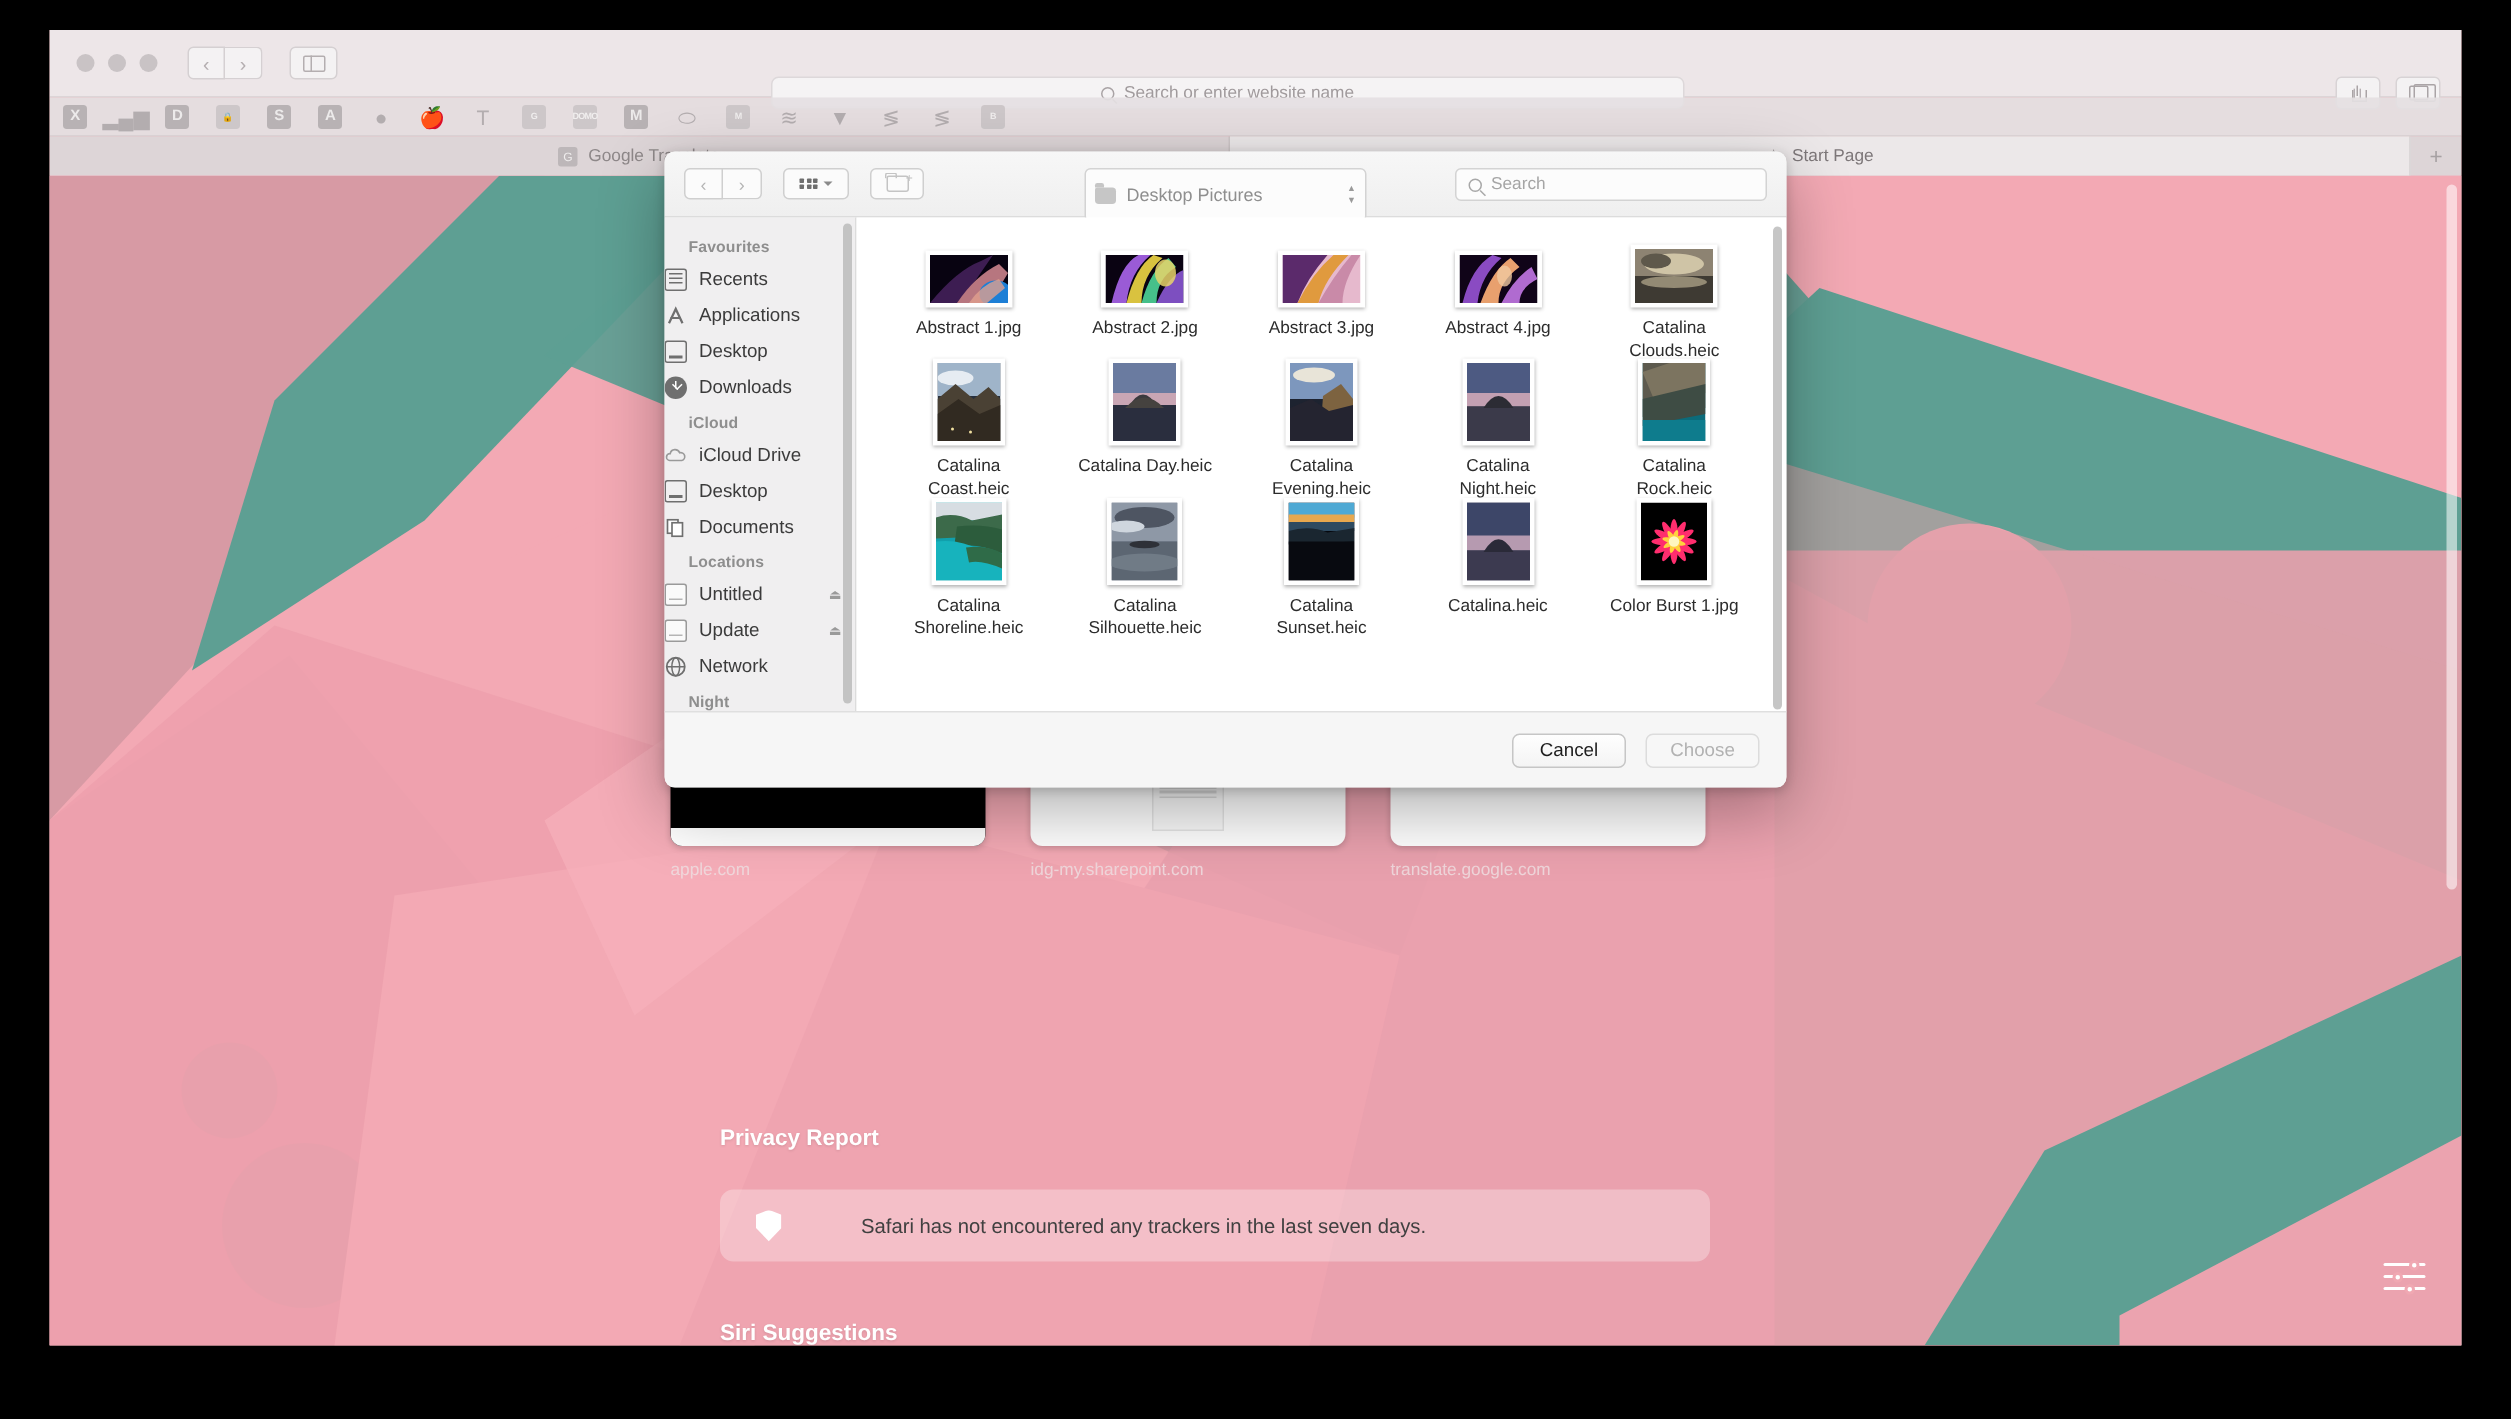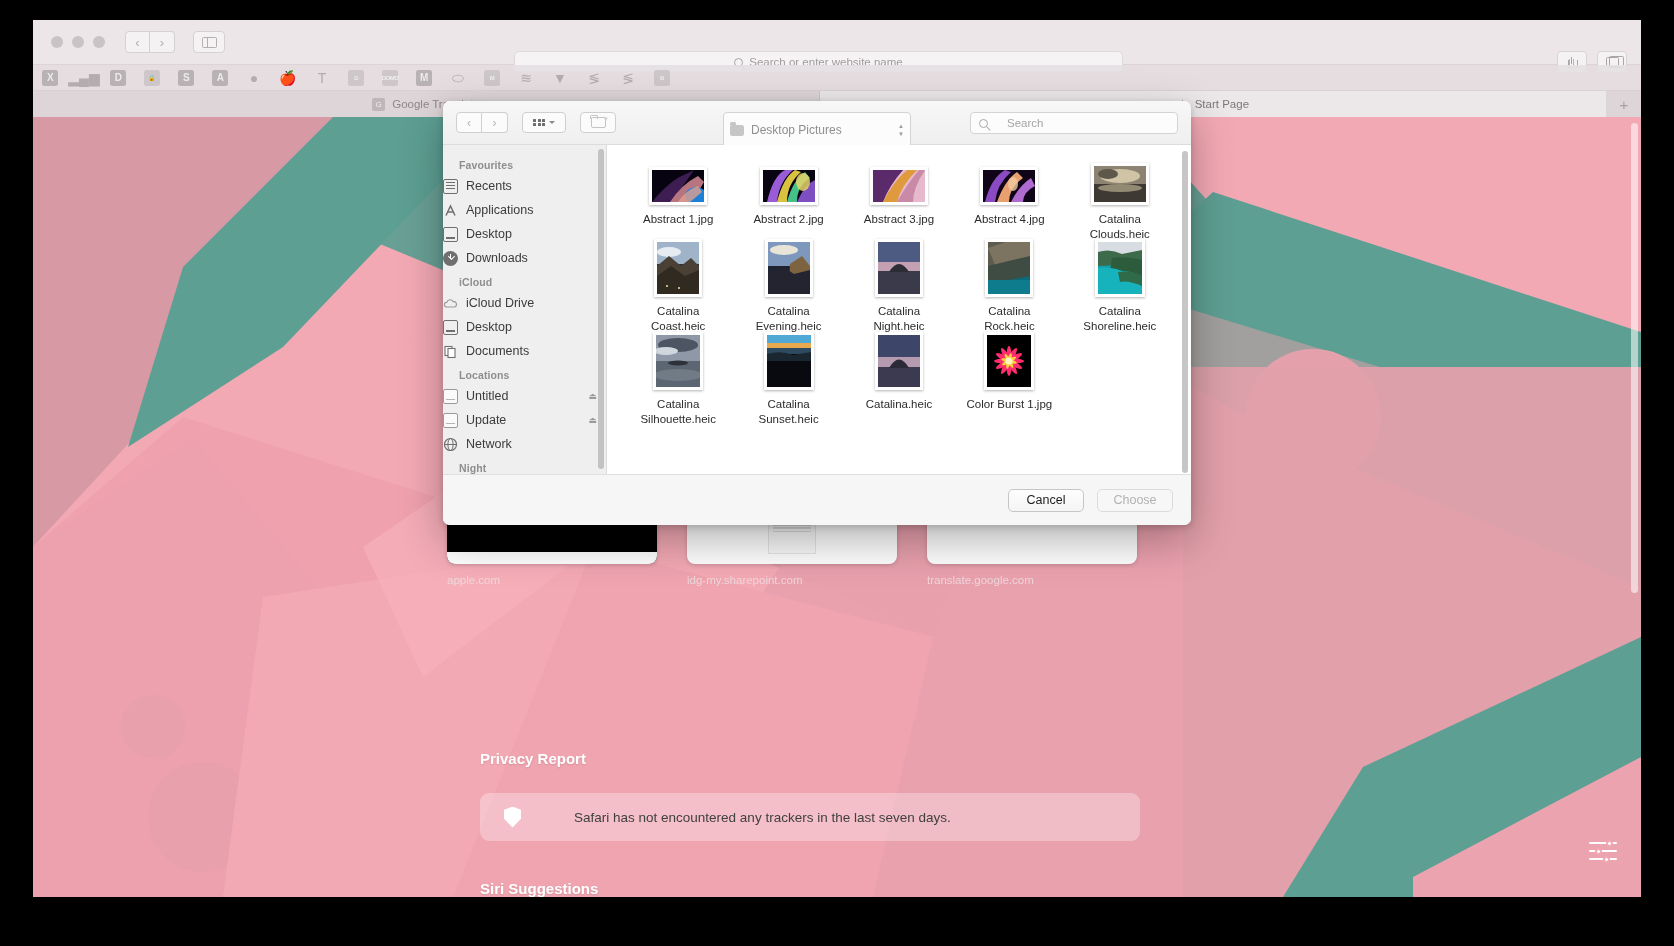--- a/index.html
+++ b/index.html
@@ -191,31 +191,31 @@
     border-radius:4px; display:flex; align-items:center; padding:17px 6px; gap:7px;
   }
   .pop-folder { width:14px; height:11px; background:#c6c6c6; border-radius:1.5px 2.5px 2.5px 2.5px; position:relative; flex:0 0 auto; }
   .pop-folder:before { content:''; position:absolute; left:0; top:-3px; width:6px; height:3px; background:#c6c6c6; border-radius:1.5px 1.5px 0 0; }
   #pathpop .lbl { font-size:12px; color:#8f8f8f; flex:1; }
   .updown { display:flex; flex-direction:column; gap:2px; color:#9a9a9a; font-size:6px; line-height:1; }
 
   #dlg-search {
     position:absolute; right:13px; top:11px; width:208px; height:22px;
     background:#fcfcfc; border:1px solid #d3d3d3; border-radius:4px;
-    display:flex; align-items:center; padding:0 8px; gap:19px;
+    display:flex; align-items:center; padding:0 8px; gap:6px;
   }
   .s-mag { width:9px; height:9px; border:1.3px solid #a8a8a8; border-radius:50%; position:relative; flex:0 0 auto; }
   .s-mag:after { content:''; position:absolute; right:-3px; bottom:-2.5px; width:4.5px; height:1.3px; background:#a8a8a8; transform:rotate(45deg); }
   #dlg-search .ph { font-size:11.5px; color:#a5a5a5; }
 
   #dlg-body { flex:1; display:flex; min-height:0; }
 
   
   #dlg-sidebar {
-    width:164px; background:#f0eff0; border-right:1px solid #dcdcdc;
+    width:128px; background:#f0eff0; border-right:1px solid #dcdcdc;
     padding:8px 0 0 0; position:relative; overflow:hidden;
   }
   .sb-group { font-size:10.5px; font-weight:bold; color:#8e8e8e; padding:6px 0 3px 16px; letter-spacing:.1px; }
   .sb-item { height:24px; display:flex; align-items:center; gap:8px; 
              font-size:12.5px; color:#3b3b3b; position:relative; }
   .sb-item .eject { position:absolute; right:9px; color:#9a9a9a; font-size:9px; }
   .ic { width:15px; height:15px; flex:0 0 auto; position:relative; color:#6f6f6f; }
   
   .ic-recents { border:1.4px solid #6f6f6f; border-radius:2px; }
   .ic-recents:after { content:''; position:absolute; left:2px; right:2px; top:2.5px; height:1px;
@@ -648,20 +648,35 @@
                       <circle cx="22" cy="46" r="1" fill="#f0e0a0"></circle>
                     </svg>
               </div>
                 </div>
               <div class="name">Catalina Coast.heic</div>
             </div>
             <div class="cell">
               <div class="thumb-box">
                   <div class="thumb">
                 <svg class="img" width="42" height="52" viewBox="0 0 42 52">
+                      <rect width="42" height="52" fill="#2b3448"></rect>
+                      <rect width="42" height="26" fill="#6a7ba0"></rect>
+                      <rect y="20" width="42" height="8" fill="#c9a6b4"></rect>
+                      <rect y="28" width="42" height="24" fill="#2a2e3e"></rect>
+                      <path d="M10 30 Q20 12 30 30Z" fill="#3a3a3e"></path>
+                      <path d="M8 30 Q21 16 34 30 Z" fill="#45423f"></path>
+                    </svg>
+              </div>
+                </div>
+              <div class="name">Catalina Day.heic</div>
+            </div>
+            <div class="cell">
+              <div class="thumb-box">
+                  <div class="thumb">
+                <svg class="img" width="42" height="52" viewBox="0 0 42 52">
                       <rect width="42" height="52" fill="#1d2330"></rect>
                       <rect width="42" height="24" fill="#7d97bd"></rect>
                       <ellipse cx="16" cy="8" rx="14" ry="5" fill="#e8e4d8"></ellipse>
                       <path d="M20 52 L22 22 L34 14 L42 24 V52Z" fill="#7d6340"></path>
                       <path d="M0 30 L14 24 L26 32 L42 28 V52 H0Z" fill="#242430"></path>
                     </svg>
               </div>
                 </div>
               <div class="name">Catalina Evening.heic</div>
             </div>

